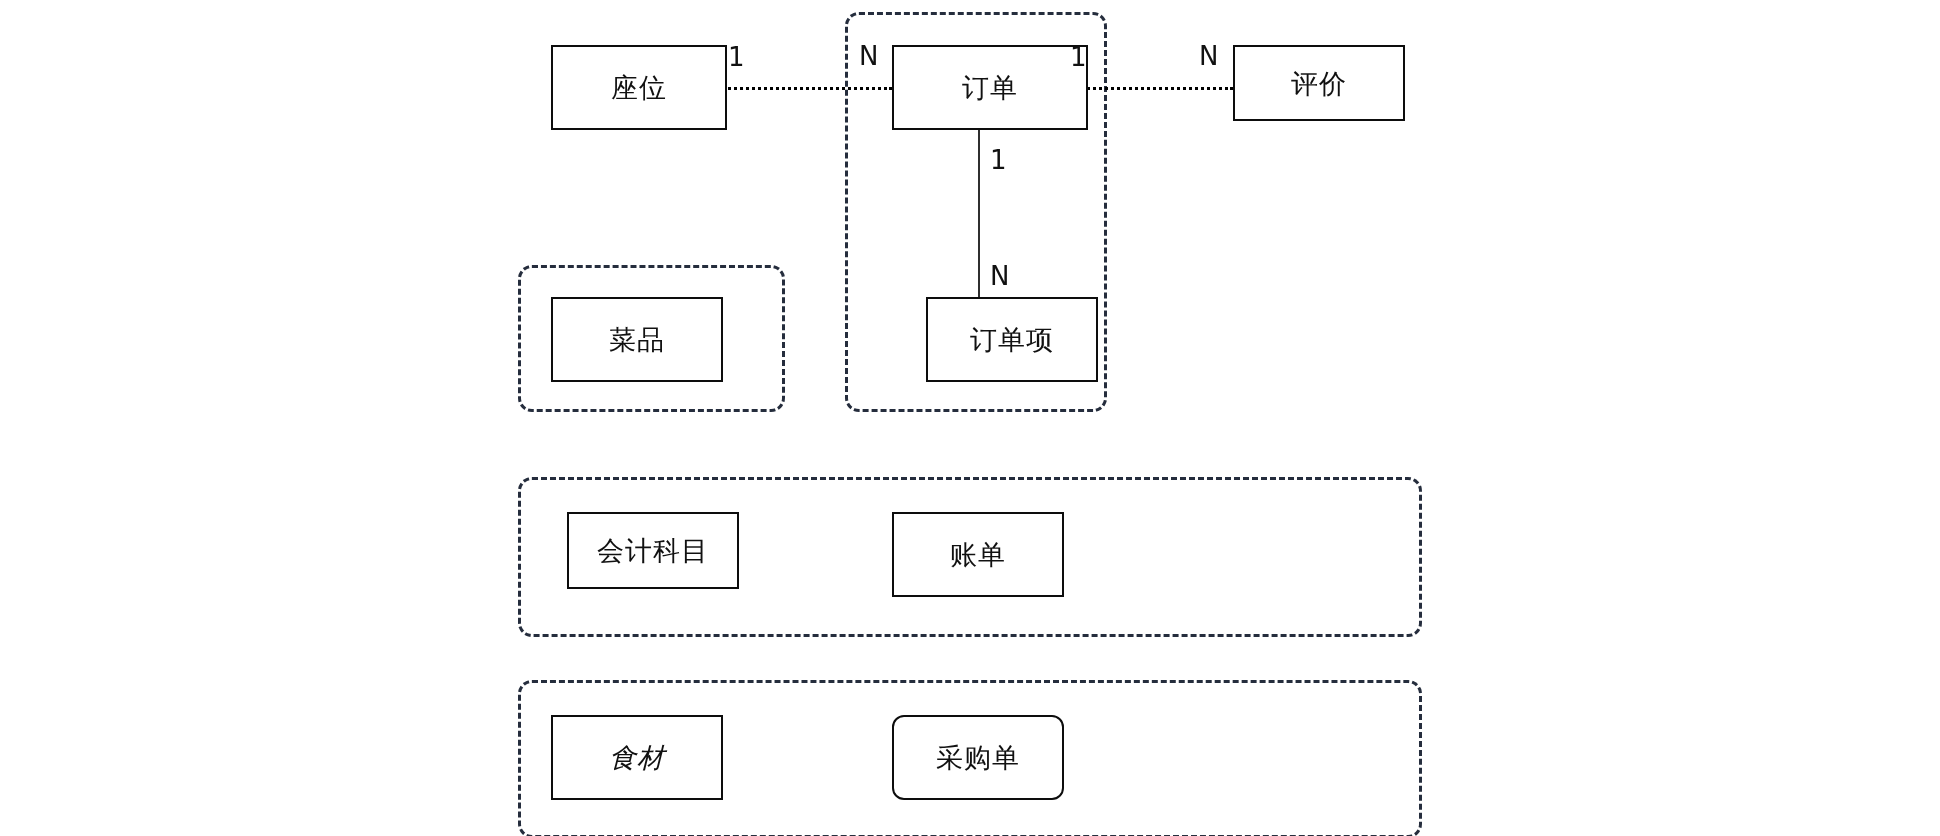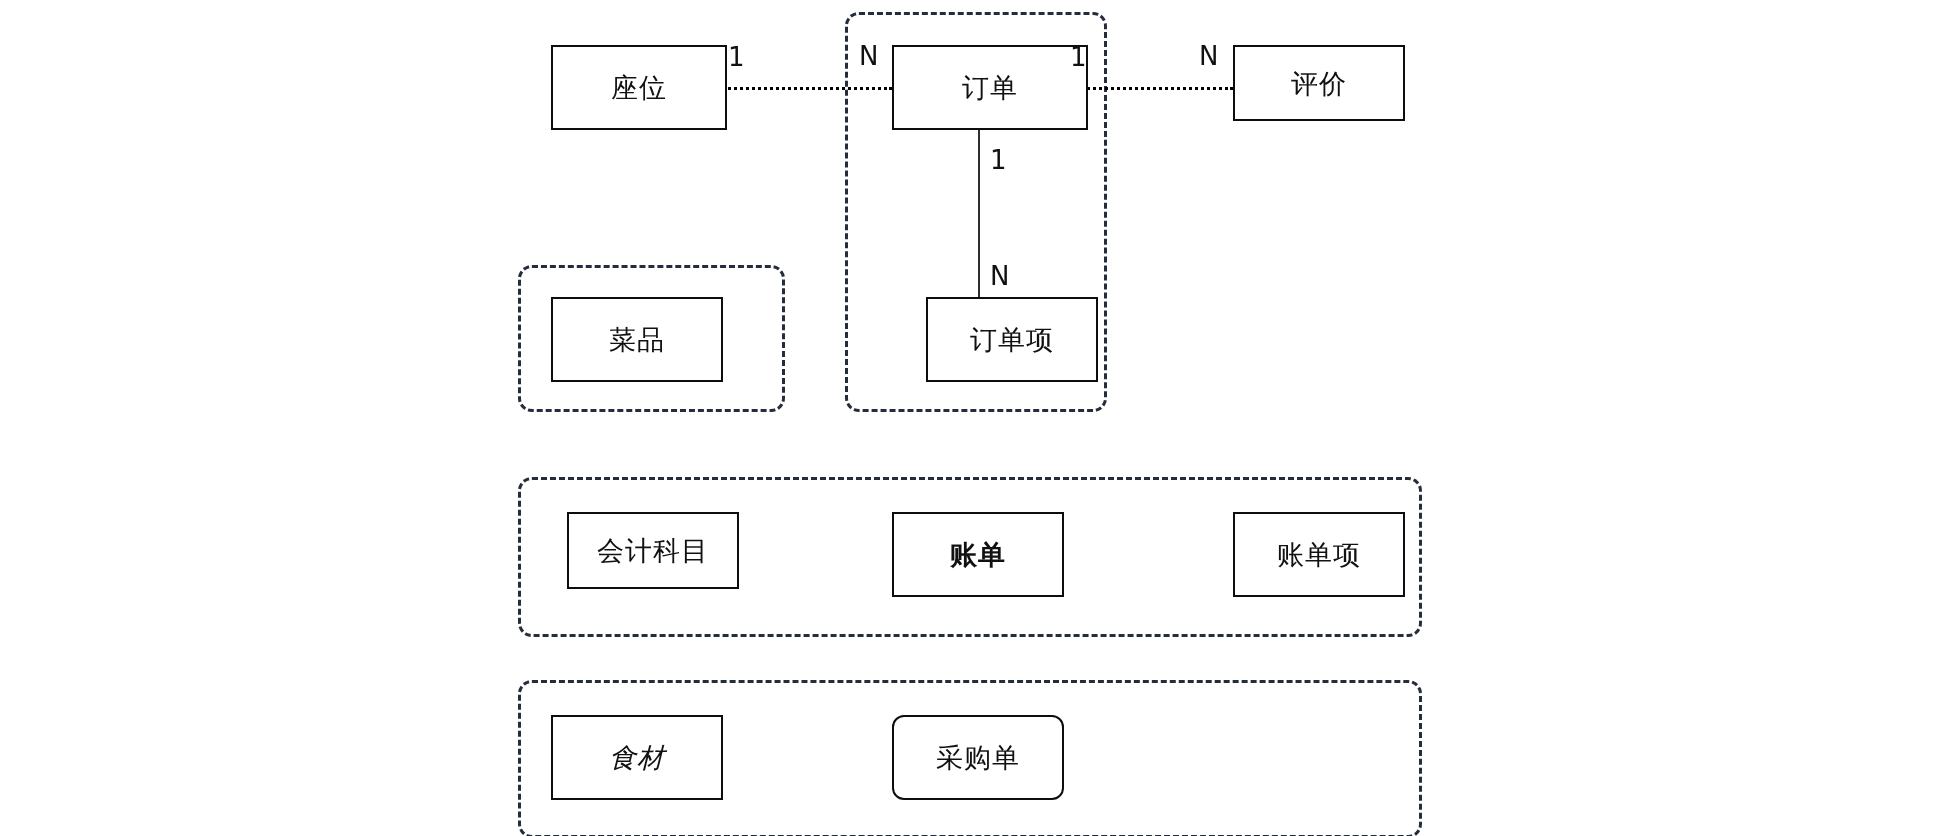--- a/index.html
+++ b/index.html
@@ -85,23 +85,22 @@
   <div class="entity" style="left:892px; top:45px; width:196px; height:85px;">订单</div>
 
   <div class="entity" style="left:1233px; top:45px; width:172px; height:76px;">评价</div>
 
   <div class="entity" style="left:892px; top:297px; width:172px; height:85px;margin-left:34px;">订单项</div>
 
   <div class="entity" style="left:551px; top:297px; width:172px; height:85px;">菜品</div>
 
   <div class="entity" style="left:567px; top:512px; width:172px; height:77px;">会计科目</div>
 
-  <div class="entity" style="left:892px; top:512px; width:172px; height:85px;font-weight:bold;">账单</div>
+  <div class="entity" style="left:892px; top:512px; width:172px; height:85px;">账单</div>
 
-  <div class="entity" style="left:1233px; top:512px; width:172px; height:85px;">账单项</div>
 
   <div class="entity" style="left:551px; top:715px; width:172px; height:85px;font-style:italic;">食材</div>
 
   <div class="entity" style="left:892px; top:715px; width:172px; height:85px;border-radius:12px;">采购单</div>
 
 
   <div class="card-label" style="left:728px; top:44px;">1</div>
 
   <div class="card-label" style="left:859px; top:43px;">N</div>
 

